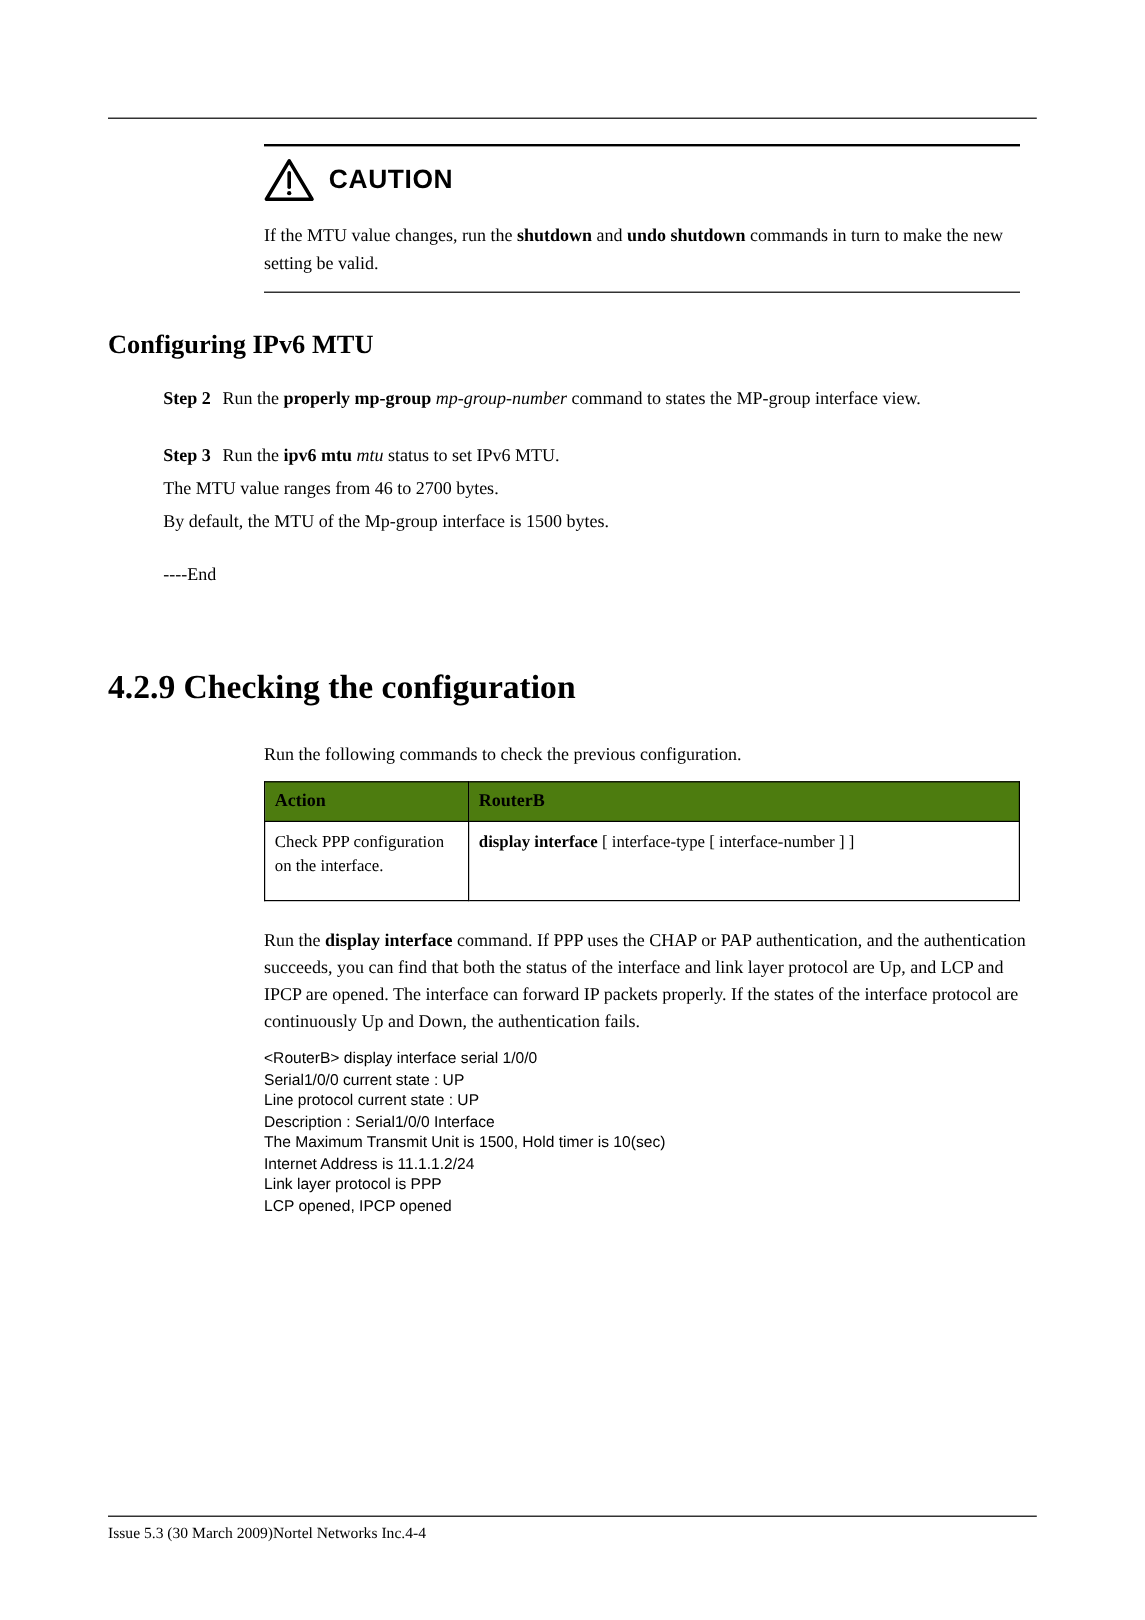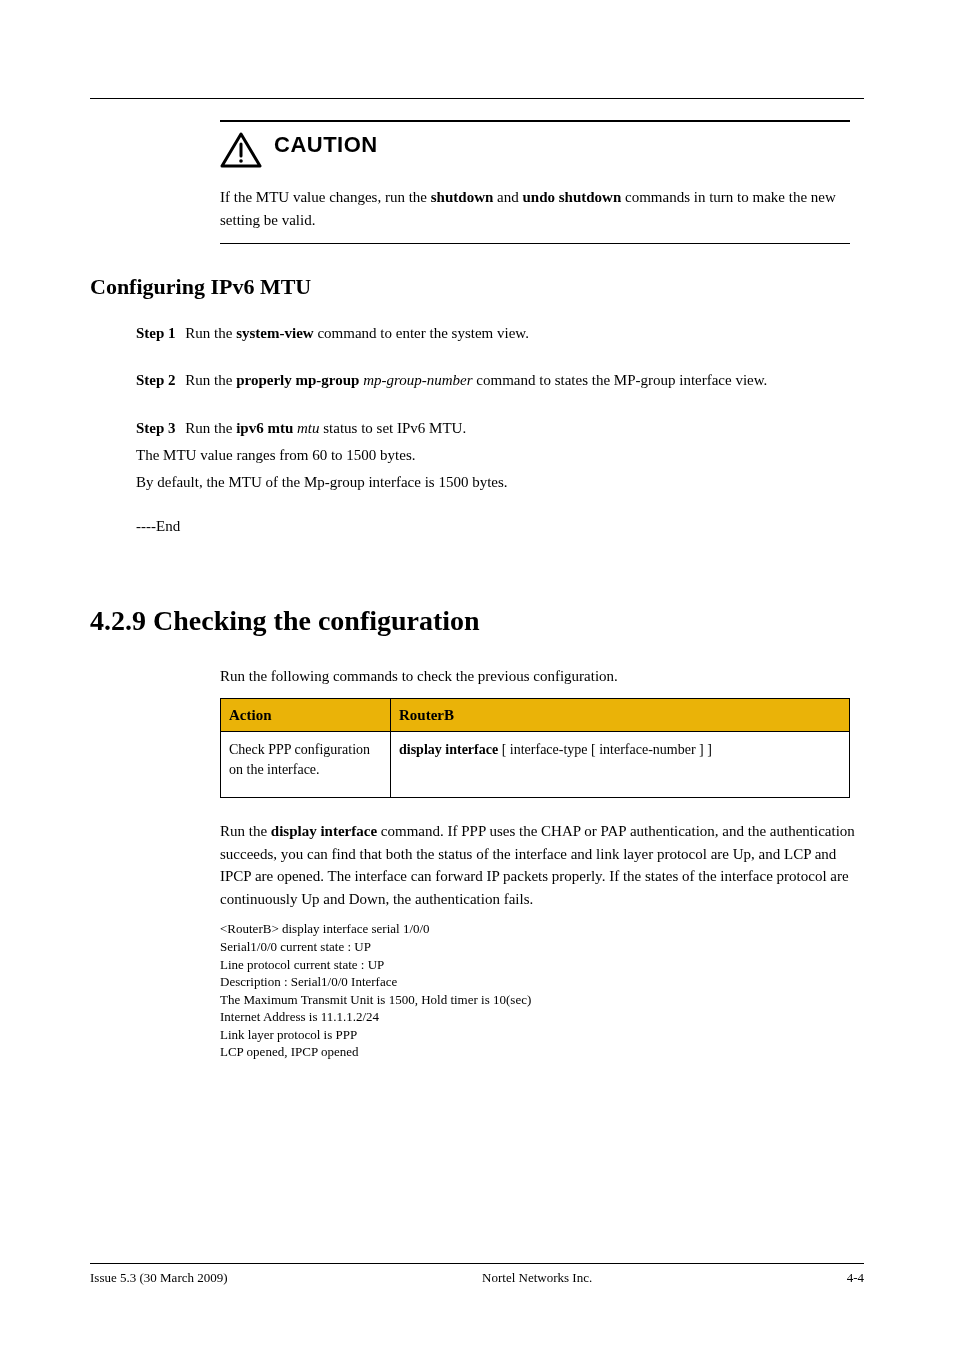--- a/index.html
+++ b/index.html
@@ -2,42 +2,42 @@
 <html><head>
 <meta charset="utf-8">
 <style>
   * { box-sizing: border-box; margin: 0; padding: 0; }
   html, body { width: 954px; height: 1350px; font-family: "Times New Roman", Times, serif; color: #000; background: #fff; }
   .page { position: relative; width: 954px; height: 1350px; padding: 90px 90px 40px 90px; }
   .top-hr { position: absolute; top: 98px; left: 90px; right: 90px; border: none; border-top: 1.5px solid #000; }
   .caution-box { margin: 30px 0 0 130px; width: 630px; }
   .caution-rule { border: none; border-top: 2.5px solid #000; margin: 0; }
   .caution-thin-rule { border: none; border-top: 1.2px solid #000; margin: 0; }
-  .caution-header { display: flex; padding: 10px 0 12px 0; }
+  .caution-header { display: flex; align-items: center; padding: 10px 0 12px 0; }
   .caution-icon-wrap { display: inline-flex; margin-right: 12px; }
   .caution-word { font-family: Arial, Helvetica, sans-serif; font-weight: bold; font-size: 22px; letter-spacing: 0.5px; }
   .caution-body { padding: 6px 0 12px 0; font-size: 15px; line-height: 1.5; }
   .h3-config { font-family: "Book Antiqua", Palatino, serif; font-weight: bold; font-size: 22px; margin: 30px 0 22px 0; }
   .step-block { margin-left: 46px; margin-bottom: 24px; font-size: 15px; line-height: 1.55; }
   .step-label { font-family: "Book Antiqua", Palatino, serif; font-weight: bold; display: inline; margin-right: 6px; font-size: 15px; }
   .step-text { display: inline; }
   .step-detail { margin-top: 4px; }
   .bold-inline { font-weight: bold; }
   .italic-inline { font-style: italic; }
   .end-line { margin-left: 46px; margin-top: 4px; font-size: 15px; }
   .h2-section { font-family: "Book Antiqua", Palatino, serif; font-weight: bold; font-size: 28px; margin: 70px 0 28px 0; }
   .section-body { margin-left: 130px; font-size: 15px; line-height: 1.5; }
   .section-body p { margin-bottom: 10px; }
   table.check-table { width: 630px; border-collapse: collapse; margin: 8px 0 22px 0; }
   table.check-table th, table.check-table td { border: 1px solid #000; text-align: left; vertical-align: top; }
-  table.check-table th { background: #eab308; font-family: "Book Antiqua", Palatino, serif; font-weight: bold; font-size: 15px; padding: 5px 8px; }
+  table.check-table th { background: #4d7c0f; font-family: "Book Antiqua", Palatino, serif; font-weight: bold; font-size: 15px; padding: 5px 8px; }
   table.check-table td { font-size: 14px; padding: 8px 8px 18px 8px; line-height: 1.4; }
   .footer { position: absolute; bottom: 64px; left: 90px; right: 90px; }
   .footer-hr { border: none; border-top: 1.5px solid #000; }
-  .footer-row { display: flex; justify-content: space-between; font-size: 13px; margin-top: 6px; }
+  .footer-row { display: flex; justify-content: flex-start; font-size: 13px; margin-top: 6px; }
 </style>
 </head>
 <body>
 
 <div class="page">
   <hr class="top-hr">
 
   <div class="caution-box">
     <hr class="caution-rule">
     <div class="caution-header">
@@ -51,34 +51,30 @@
       <span class="caution-word">CAUTION</span>
     </div>
     <div class="caution-body">
       If the MTU value changes, run the <span class="bold-inline">shutdown</span> and <span class="bold-inline">undo shutdown</span> commands in turn to make the new setting be valid.
     </div>
     <hr class="caution-thin-rule">
   </div>
 
   <div class="h3-config">Configuring IPv6 MTU</div>
 
-  <div class="step-block">
-    <span class="step-label">Step 1</span>
-    <span class="step-text">Run the <span class="bold-inline">system-view</span> command to enter the system view.</span>
-  </div>
 
   <div class="step-block">
     <span class="step-label">Step 2</span>
     <span class="step-text"><span>Run the </span><span class="bold-inline">properly mp-group</span> <span class="italic-inline">mp-group-number</span><span> command to states the MP-group interface view.</span></span>
   </div>
 
   <div class="step-block">
     <span class="step-label">Step 3</span>
     <span class="step-text"><span>Run the </span><span class="bold-inline">ipv6 mtu</span> <span class="italic-inline">mtu</span><span> status to set IPv6 MTU.</span></span>
-    <div class="step-detail">The MTU value ranges from 60 to 1500 bytes.</div>
+    <div class="step-detail">The MTU value ranges from 46 to 2700 bytes.</div>
     <div class="step-detail">By default, the MTU of the Mp-group interface is 1500 bytes.</div>
   </div>
 
   <div class="end-line">----End</div>
 
   <div class="h2-section">4.2.9 Checking the configuration</div>
 
   <div class="section-body">
     <p>Run the following commands to check the previous configuration.</p>
 
@@ -90,21 +86,21 @@
       </tr>
       <tr>
         <td>Check PPP configuration on the interface.</td>
         <td><span class="bold-inline">display interface</span><span> [ interface-type [ interface-number ] ]</span></td>
       </tr>
     </tbody>
       </table>
 
     <p>Run the <span class="bold-inline">display interface</span> command. If PPP uses the CHAP or PAP authentication, and the authentication succeeds, you can find that both the status of the interface and link layer protocol are Up, and LCP and IPCP are opened. The interface can forward IP packets properly. If the states of the interface protocol are continuously Up and Down, the authentication fails.</p>
 
-    <pre style="font-family:Liberation Serif, serif; font-size:13px; line-height:1.35; margin-top:4px; white-space:pre;">&lt;RouterB&gt; display interface serial 1/0/0
+    <pre style="font-family:Liberation Sans, sans-serif; font-size:13px; line-height:1.35; margin-top:4px; white-space:pre;">&lt;RouterB&gt; display interface serial 1/0/0
 Serial1/0/0 current state : UP
 Line protocol current state : UP
 Description : Serial1/0/0 Interface
 The Maximum Transmit Unit is 1500, Hold timer is 10(sec)
 Internet Address is 11.1.1.2/24
 Link layer protocol is PPP
 LCP opened, IPCP opened</pre>
   </div>
 
   <div class="footer">

